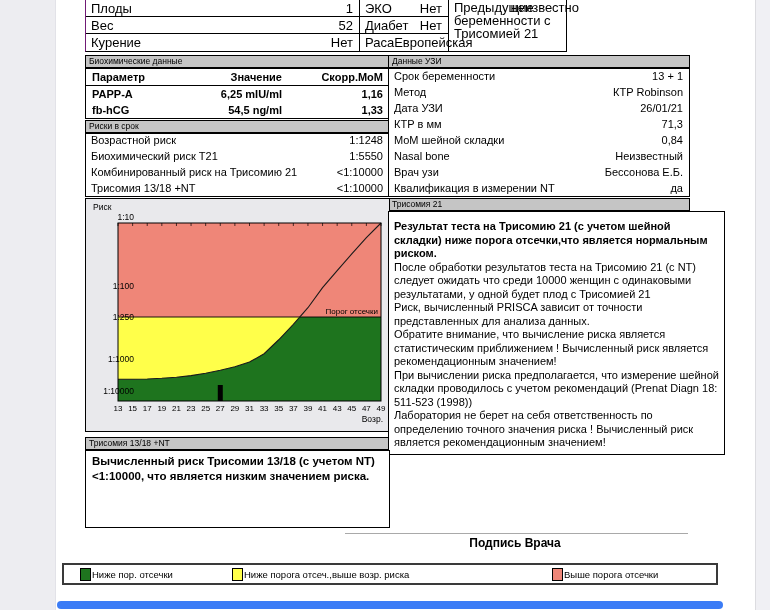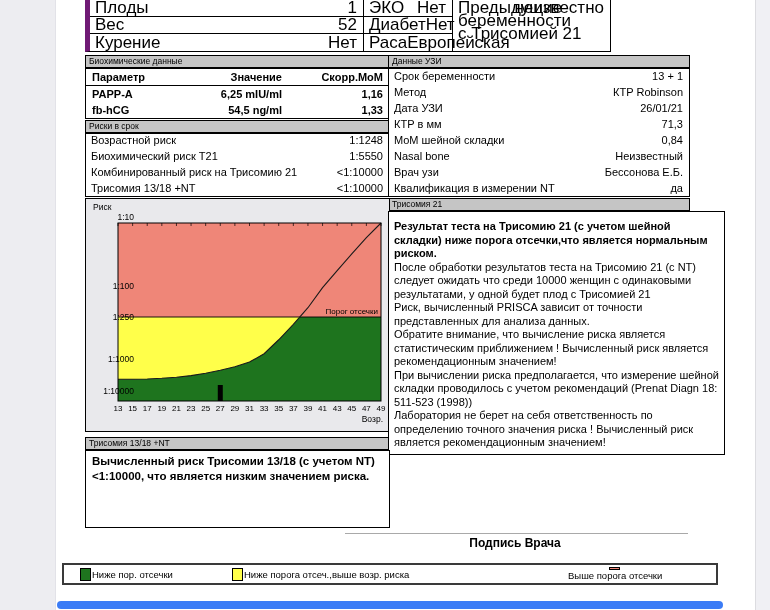--- a/index.html
+++ b/index.html
@@ -4,21 +4,21 @@
 <style>
   * { margin:0; padding:0; box-sizing:border-box; }
   html,body { width:770px; height:610px; overflow:hidden; }
   body { position:relative; background:#ffffff; font-family:"Liberation Sans", sans-serif; color:#000; }
   .abs { position:absolute; }
 
   .side-left  { left:0; top:0; width:56px; height:610px; background:#ededf1; border-right:1px solid #e2e2e8; }
   .side-right { left:755px; top:0; width:15px; height:610px; background:#f0f0f4; border-left:1px solid #dcdce0; }
 
   
-  .top-table { left:85px; top:0; width:526px; height:52px; border-left:5px solid #701a75; border-right:1px solid #000; border-bottom:1px solid #000; display:grid; grid-template-columns:273px 89px 1fr; font-size:17px; }
+  .top-table { left:85px; top:0; width:482px; height:52px; border-left:1px solid #701a75; border-right:1px solid #000; border-bottom:1px solid #000; display:grid; grid-template-columns:273px 89px 1fr; font-size:13px; }
   .tt-col { display:flex; flex-direction:column; }
   .tt-col + .tt-col { border-left:1px solid #000; }
   .tt-row { height:17px; display:flex; justify-content:space-between; align-items:center; padding:0 6px 0 5px; }
   .tt-row.bline { border-bottom:1px solid #000; }
   .tt-merge { position:relative; padding:1px 6px 0 5px; line-height:13px; }
   .tt-merge .lbl { width:125px; display:block; }
   .tt-merge .val { position:absolute; right:6px; top:1px; }
 
   .sec-h { height:13px; background:#c5c5c5; border:1px solid #000; font-size:8.5px; line-height:11px; padding-left:3px; }
   .h-biochem { left:85px; top:55px; width:305px; }
@@ -45,21 +45,21 @@
   .t21-box .b { font-weight:bold; }
 
   .t1318-box { left:85px; top:450px; width:305px; height:78px; font-size:11.5px; line-height:15px; padding:3px 6px; font-weight:bold; }
 
   .sig-line { left:345px; top:533px; width:343px; height:0; border-top:1px solid #a9a9a9; }
   .sig-text { left:385px; top:536px; width:260px; text-align:center; font-weight:bold; font-size:12px; }
 
   .legend-box { left:62px; top:563px; width:656px; height:22px; border:2px solid #3a3a3a; background:#fff; }
   .legend-item { position:absolute; top:2px; display:flex; align-items:center; height:14px; font-size:9.5px; }
   .legend-item .sw { width:11px; height:13px; border:1px solid #000; margin-right:1px; display:inline-block; }
-  .li-0 { left:16px; } .li-1 { left:168px; } .li-2 { left:504px;flex-direction:column; }
+  .li-0 { left:16px; } .li-1 { left:168px; } .li-2 { left:488px; }
 
   .blue-bar { left:57px; top:601px; width:666px; height:8px; border-radius:4px; background:#3b7cf6; }
 </style>
 </head>
 <body>
 
 <div class="abs side-left"></div>
 <div class="abs side-right"></div>
 
 <div class="abs top-table">

